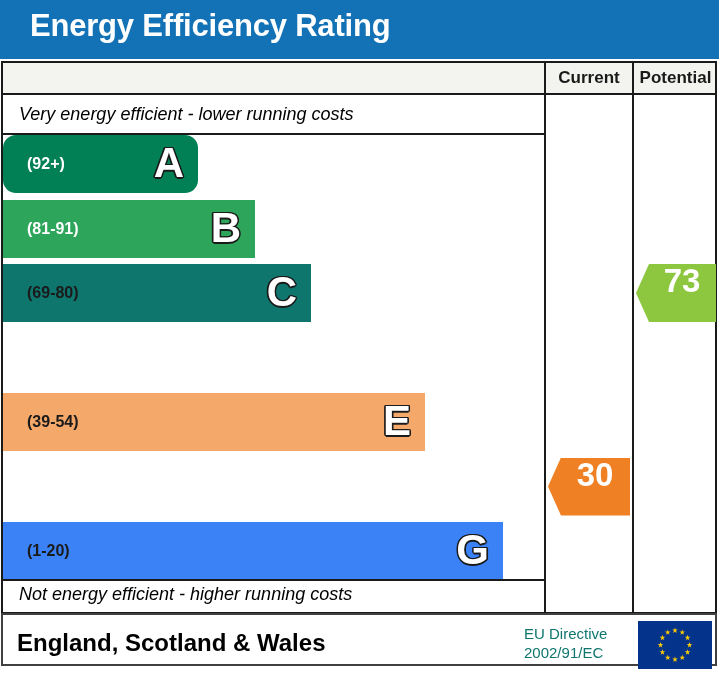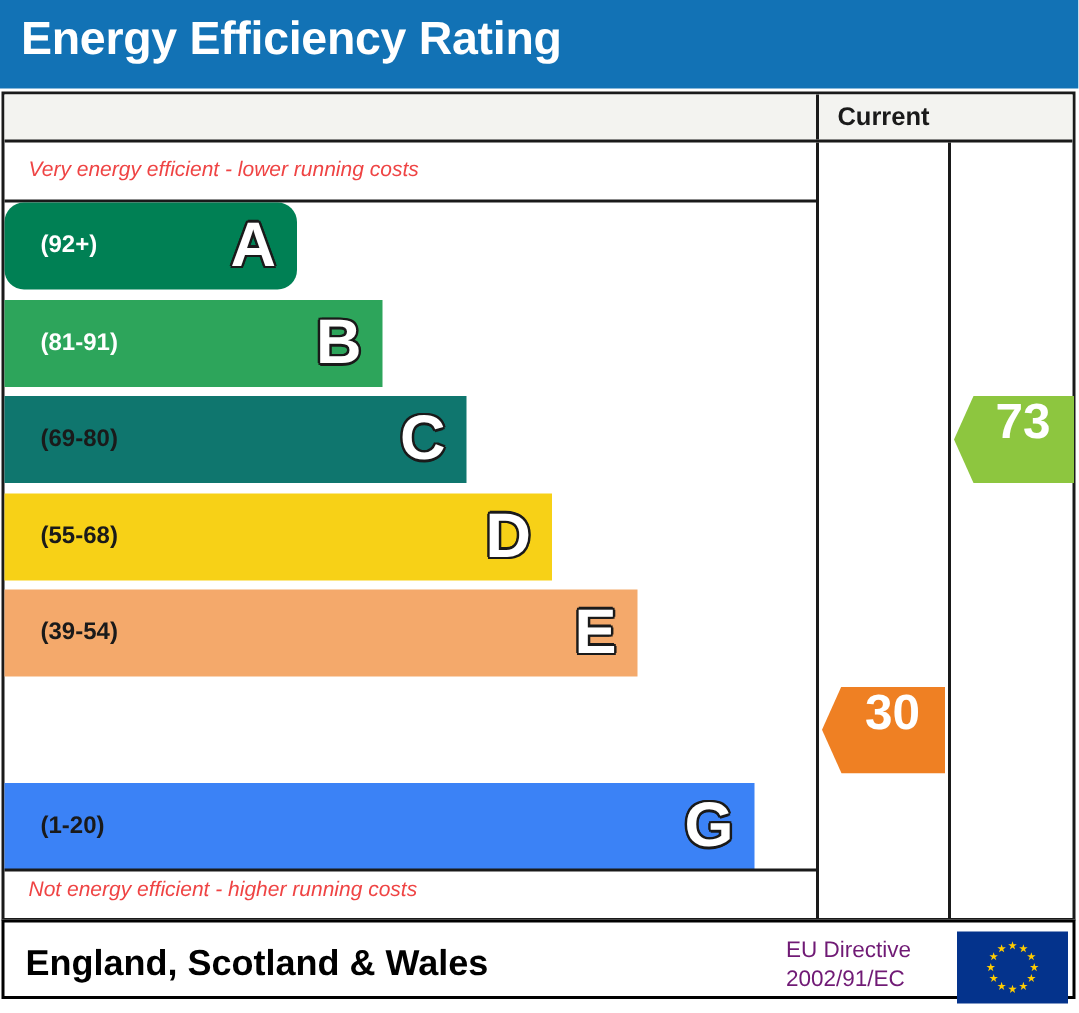--- a/index.html
+++ b/index.html
@@ -16,21 +16,21 @@
     box-sizing:border-box;
   }
 
   
   .title-bar{
     position:absolute;left:0;top:0;width:719px;height:59px;
     background:#1272b5;
     box-sizing:border-box;
   }
   .title-text{
-    position:absolute;left:14px;top:8px;
+    position:absolute;left:30px;top:8px;
     font-size:31px;font-weight:bold;color:#ffffff;
     letter-spacing:-0.2px;
     white-space:nowrap;
   }
 
   
   .frame{
     position:absolute;left:1px;top:61px;
     width:716px;height:553px;
     border:2px solid #1a1a1a;
@@ -60,21 +60,21 @@
   .colsep{
     position:absolute;top:32px;width:0;height:519px;
     border-left:2px solid #1a1a1a;
   }
   .colsep-a{left:541px;}
   .colsep-b{left:629px;}
 
   
   .caption{
     position:absolute;left:16px;
-    font-style:italic;font-size:14px;color:#ef4444;
+    font-style:italic;font-size:18px;color:#000000;
     white-space:nowrap;
   }
   .caption-top{top:41px;}
   .caption-bottom{top:521px;}
 
   .cap-rule{
     position:absolute;left:0;width:541px;height:0;
     border-top:2px solid #1a1a1a;
   }
   .cap-rule-top{top:70px;}
@@ -114,32 +114,32 @@
   }
   .badge-val{
     font-size:33px;font-weight:bold;color:#ffffff;
     padding-left:12px;line-height:1;
   }
 
   
   .footer{
     position:absolute;left:1px;top:613px;
     width:716px;height:53px;
-    border:2px solid #000000;
+    border:2px solid #404040;
     box-sizing:border-box;
     background:#ffffff;
   }
   .footer-title{
     position:absolute;left:14px;top:14px;
     font-size:24px;font-weight:bold;color:#000000;
     white-space:nowrap;
   }
   .eu-directive{
     position:absolute;left:521px;top:10px;
-    font-size:15px;color:#701a75;line-height:1.25;
+    font-size:15px;color:#0f766e;line-height:1.25;
     text-align:left;
   }
   .eu-flag{
     position:absolute;left:635px;top:6px;
     width:74px;height:48px;
     background:#04338c;
     overflow:hidden;
   }
   .eu-flag svg{display:block;}
 </style>
@@ -149,44 +149,41 @@
 <div class="epc">
 
   <div class="title-bar">
     <div class="title-text">Energy Efficiency Rating</div>
   </div>
 
   <div class="frame">
 
     <div class="thead">
       <div class="th th-current">Current</div>
+      <div class="th th-potential">Potential</div>
     </div>
 
     <div class="colsep colsep-a"></div>
     <div class="colsep colsep-b"></div>
 
     <div class="caption caption-top">Very energy efficient - lower running costs</div>
     <div class="cap-rule cap-rule-top"></div>
 
     <div class="bars" id="bars-host">
         <div class="bar" style="top: 0px; width: 195px; background: rgb(0, 128, 84); border-radius: 13px;">
           <span class="bar-range range-light">(92+)</span>
           <span class="bar-letter" style="right: 14px;">A</span>
         </div>
         <div class="bar" style="top: 64.5px; width: 252px; background: rgb(45, 165, 91);">
           <span class="bar-range range-light">(81-91)</span>
           <span class="bar-letter" style="right: 14px;">B</span>
         </div>
         <div class="bar" style="top: 129px; width: 308px; background: #0f766e;">
           <span class="bar-range range-dark">(69-80)</span>
           <span class="bar-letter" style="right: 14px;">C</span>
-        </div>
-        <div class="bar" style="top: 193.5px; width: 365px; background: rgb(247, 209, 23);">
-          <span class="bar-range range-dark">(55-68)</span>
-          <span class="bar-letter" style="right: 14px;">D</span>
         </div>
         <div class="bar" style="top: 258px; width: 422px; background: rgb(244, 169, 107);">
           <span class="bar-range range-dark">(39-54)</span>
           <span class="bar-letter" style="right: 14px;">E</span>
         </div>
         <div class="bar" style="top: 387px; width: 500px; background: #3b82f6;">
           <span class="bar-range range-dark">(1-20)</span>
           <span class="bar-letter" style="right: 14px;">G</span>
         </div>
       </div>

